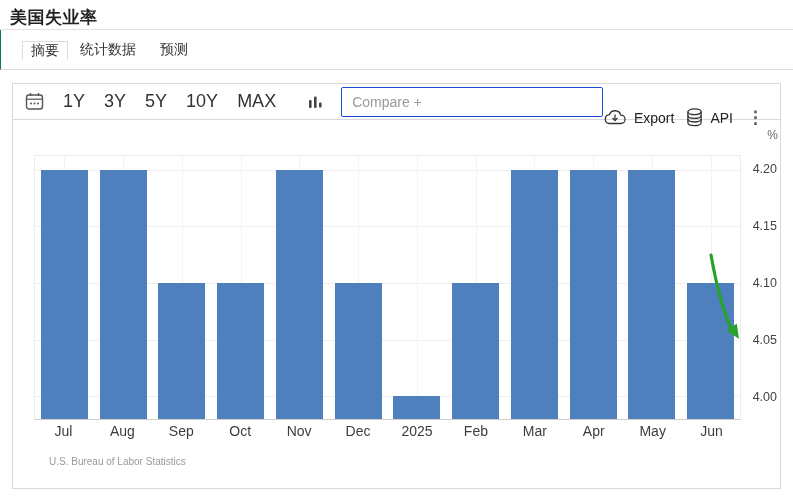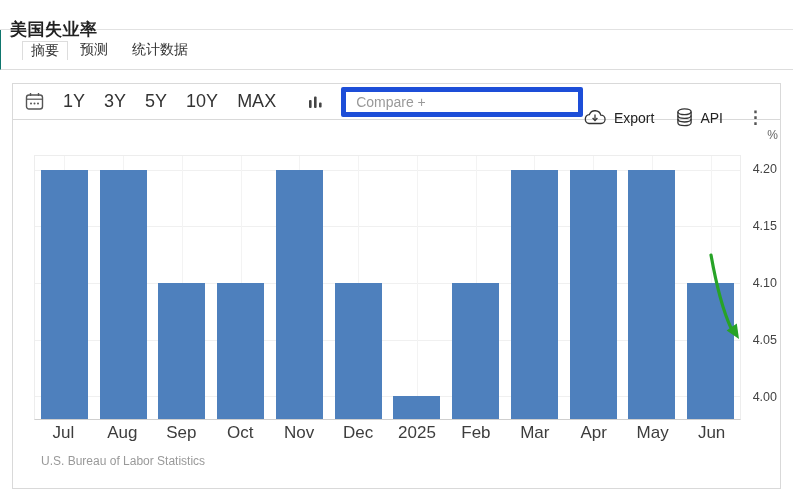--- a/index.html
+++ b/index.html
@@ -1,20 +1,20 @@
 <!DOCTYPE html>
 <html><head>
 <meta charset="utf-8">
 <style>
   * { margin:0; padding:0; box-sizing:border-box; }
   html,body { width:793px; height:503px; background:#fff; overflow:hidden;
     font-family:"Liberation Sans","DejaVu Sans",sans-serif; color:#333; }
 
   
-  .page-header { padding:18px 0 0 10px; height:30px; border-bottom:1px solid #e2e2e2; }
+  .page-header { padding:6px 0 0 10px; height:30px; border-bottom:1px solid #e2e2e2; }
   .page-header h1 { font-size:17px; font-weight:bold; color:#222; letter-spacing:.5px; }
 
   
   .tab-bar { display:flex; align-items:center; height:40px; 
     border-left:1px solid #0f766e; border-bottom:1px solid #ddd; position:relative; }
   .tab { display:flex; align-items:center; padding:0 12px; font-size:14px; color:#333;
     cursor:pointer; white-space:nowrap; }
   .tab.active { background:#fff; border:1px solid #ddd; border-bottom:none;
     margin-left:21px; margin-bottom:-1px; padding:0 8px; }
   .tab .caret { font-size:10px; margin-left:5px; color:#333; }
@@ -24,70 +24,70 @@
     border:1px solid #d9d9d9; background:#fff; }
 
   
   .toolbar { position:absolute; left:0; top:0; right:0; height:36px;
     border-bottom:1px solid #d9d9d9; display:flex; align-items:center; padding:0 14px 0 10px; }
   .icon-btn { background:none; border:none; cursor:pointer; display:flex; align-items:center; padding:2px; }
   .ranges { display:flex; gap:11px; margin-left:13px; }
   .range-btn { background:none; border:none; font-size:18px; color:#333; cursor:pointer;
     padding:3px 4px; font-family:inherit; }
   .charttype { margin-left:26px; }
-  .compare-input { margin-left:15px; width:268px; height:30px; border:5px solid #1d4ed8;
+  .compare-input { margin-left:15px; width:268px; height:30px; border:1px solid #1d4ed8;
     border-radius:2px; padding:0 10px; font-size:14px; font-family:inherit; color:#333; outline:none; }
   .compare-input::placeholder { color:#999; }
-  .toolbar-right { margin-left:auto; display:flex; align-items:center; gap:22px;margin-top:32px; }
+  .toolbar-right { margin-left:auto; display:flex; align-items:center; gap:12px;margin-top:32px; }
   .tool-btn { background:none; border:none; cursor:pointer; display:flex; align-items:center;
     gap:7px; font-size:14px; color:#222; font-family:inherit; }
   .dots { font-size:17px; font-weight:bold; color:#555; line-height:1; }
 
   
   .unit { position:absolute; left:728px; top:44px; width:37px; text-align:right;
     font-size:12px; color:#666; }
   .plot { position:absolute; left:21px; top:71px; width:707px; height:265px;
     border:1px solid #ededed; border-bottom:1px solid #cfcfcf; }
   .hgrid { position:absolute; left:0; right:0; height:1px; background:#f0f0f0; }
   .slots { position:absolute; inset:0; display:flex; }
   .slot { flex:1; position:relative; }
   .vgrid { position:absolute; left:50%; top:0; bottom:0; width:1px; background:#f3f3f3; }
   .bar { position:absolute; left:10%; width:80%; bottom:0; }
   .yaxis { position:absolute; left:728px; top:71px; width:38px; height:265px; }
   .ytick { position:absolute; right:2px; transform:translateY(-50%); font-size:12.5px; color:#444; }
   .xlabels { position:absolute; left:21px; top:339px; width:707px; display:flex; }
-  .xlabel { flex:1; text-align:center; font-size:17px; color:#3d3d3d; }
+  .xlabel { flex:1; text-align:center; font-size:14px; color:#3d3d3d; }
   .arrow-svg { position:absolute; left:21px; top:71px; width:707px; height:265px; pointer-events:none; }
 
   
   .card-footer { position:absolute; left:0; right:0; top:366px; height:22px;
     display:flex; align-items:center; }
-  .source { margin-left:28px; font-size:12px; color:#999; }
+  .source { margin-left:36px; font-size:10px; color:#999; }
   .modes { margin-left:auto; margin-right:34px; display:flex; gap:24px; font-size:13.5px; }
   .mode { cursor:pointer; color:#333; }
   .mode.active { color:#3f9ad6; }
 
   svg.ic { display:block; }
 </style>
 </head>
 <body>
 
 <header class="page-header">
   <h1>美国失业率</h1>
 </header>
 
 <nav class="tab-bar">
   <div class="tab active">
     <span>摘要</span>
   </div>
   <div class="tab">
+    <span>统计数据</span>
+  </div>
+  <div class="tab">
     <span>预测</span>
-  </div>
-  <div class="tab">
-    <span>统计数据</span>
   </div>
 </nav>
 
 <section class="card">
 
   <div class="toolbar">
     <button class="icon-btn">
       <svg class="ic" width="19" height="19" viewBox="0 0 19 19">
         <rect x="1.5" y="3" width="16" height="14" rx="2.5" fill="none" stroke="#555" stroke-width="1.4"></rect>
         <line x1="1.5" y1="7.2" x2="17.5" y2="7.2" stroke="#555" stroke-width="1.2"></line>

